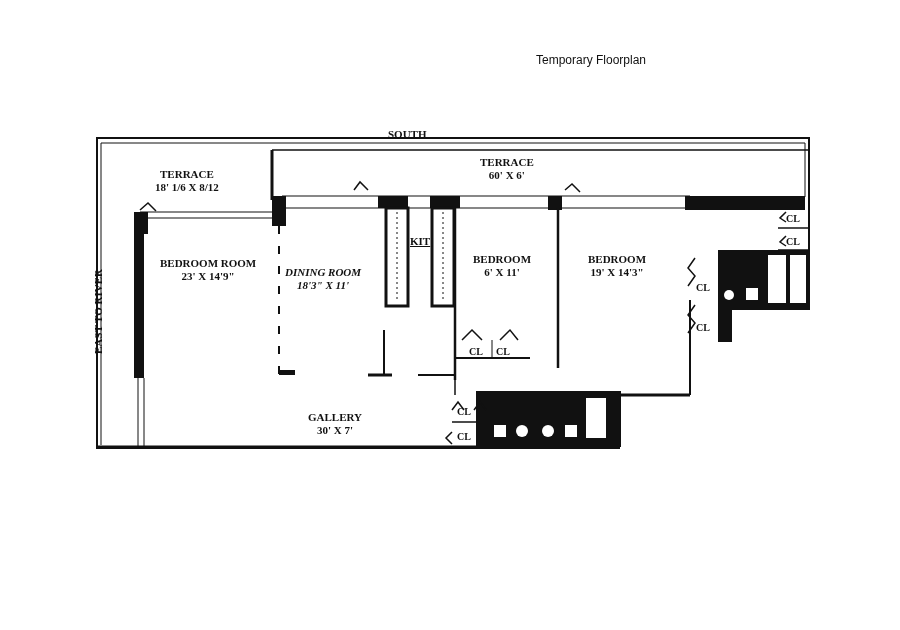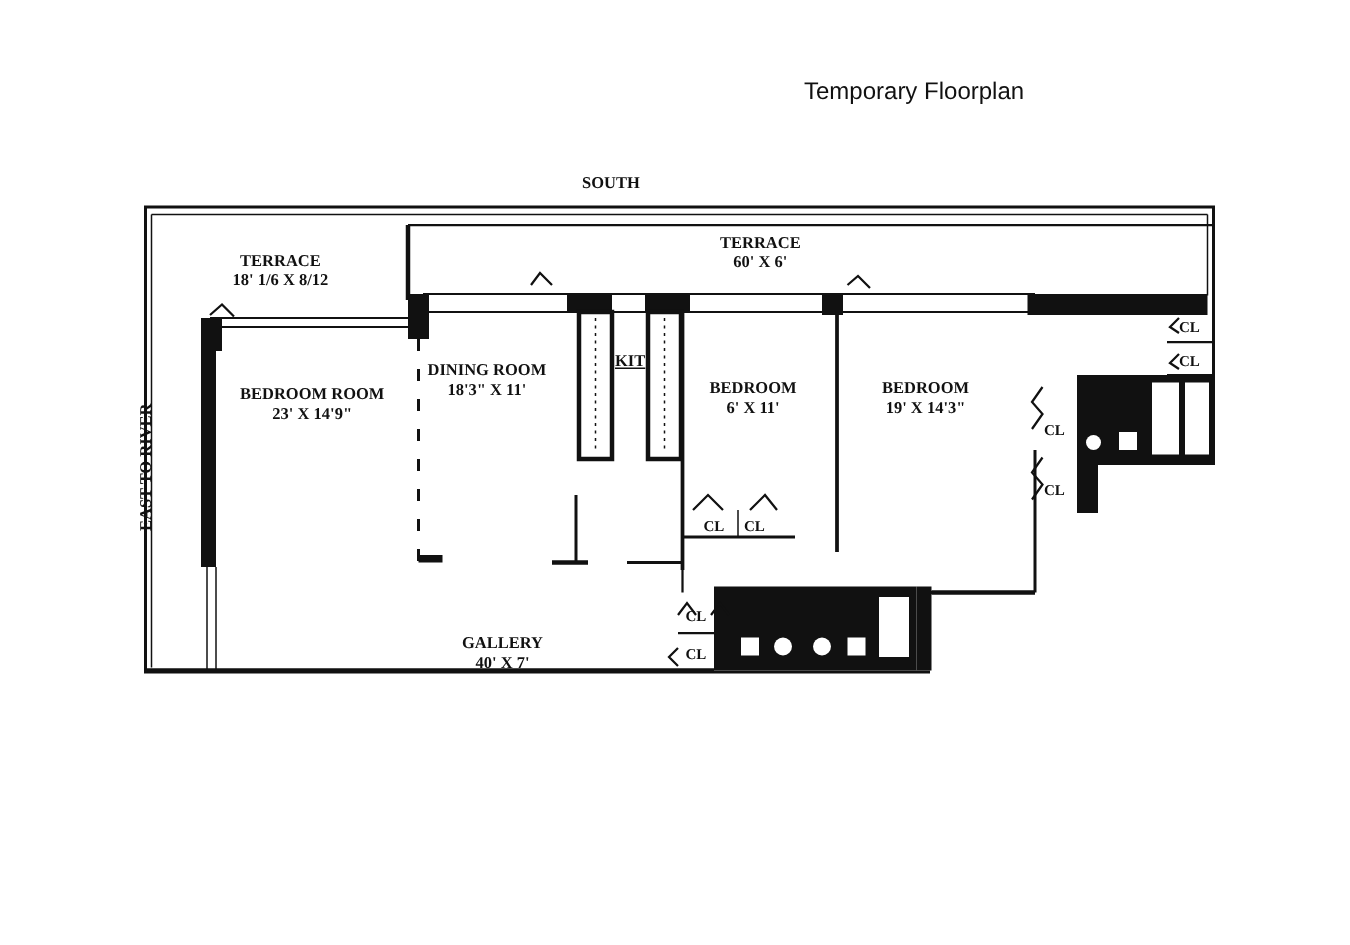--- a/index.html
+++ b/index.html
@@ -1,17 +1,17 @@
 <!DOCTYPE html>
 <html><head>
 <meta charset="utf-8">
 <style>
   html, body { margin:0; padding:0; background:#ffffff; }
   body { width:900px; height:630px; position:relative; overflow:hidden; font-family:"Liberation Serif", serif; }
-  .title { position:absolute; left:536px; top:53px; font-family:"Liberation Sans", sans-serif; font-size:16px; color:#111; }
+  .title { position:absolute; left:536px; top:53px; font-family:"Liberation Sans", sans-serif; font-size:12px; color:#111; }
   .lbl { position:absolute; font-family:"Liberation Serif", serif; font-weight:bold; color:#111; text-align:center; font-size:11px; line-height:13px; white-space:nowrap; }
   .cl { position:absolute; font-family:"Liberation Serif", serif; font-weight:bold; font-size:10px; color:#111;text-align:center; }
   svg { position:absolute; left:0; top:0; }
 </style>
 </head>
 <body>
 
 <div class="title">Temporary Floorplan</div>
 
 <svg width="900" height="630">
@@ -102,53 +102,53 @@
   <line x1="452" y1="422" x2="478" y2="422" stroke="#111" stroke-width="1.5"></line>
 
   <line x1="97" y1="447" x2="476" y2="447" stroke="#111" stroke-width="3"></line>
   <line x1="455" y1="375" x2="455" y2="395" stroke="#111" stroke-width="1.5"></line>
 
   <path d="M140 210 L148 203 L156 211" stroke="#111" fill="none" stroke-width="1.5"></path>
   <path d="M354 190 L360 182 L368 190" stroke="#111" fill="none" stroke-width="1.5"></path>
   <path d="M565 190 L572 184 L580 192" stroke="#111" fill="none" stroke-width="1.5"></path>
 </svg>
 
-<div class="lbl" style="left:388px; top:116px;">SOUTH</div>
+<div class="lbl" style="left:388px; top:128px;">SOUTH</div>
 <div class="lbl" style="left:56px; top:305px; transform:rotate(-90deg);">EAST TO RIVER</div>
 
 <div class="lbl" style="left:155px; top:168px;">
   <div>TERRACE</div>
   <div>18' 1/6 X 8/12</div>
 </div>
 <div class="lbl" style="left:480px; top:156px;">
   <div>TERRACE</div>
   <div>60' X 6'</div>
 </div>
 <div class="lbl" style="left:160px; top:257px;">
   <div>BEDROOM ROOM</div>
   <div>23' X 14'9"</div>
 </div>
-<div class="lbl" style="left:285px; top:241px;">
+<div class="lbl" style="left:285px; top:266px;font-style:italic;">
   <div>DINING ROOM</div>
   <div>18'3" X 11'</div>
 </div>
 <div class="lbl" style="left:410px; top:235px;text-decoration:underline;">
   <div>KIT</div>
 </div>
 <div class="lbl" style="left:473px; top:253px;">
   <div>BEDROOM</div>
   <div>6' X 11'</div>
 </div>
 <div class="lbl" style="left:588px; top:253px;">
   <div>BEDROOM</div>
   <div>19' X 14'3"</div>
 </div>
-<div class="lbl" style="left:308px; top:423px;">
+<div class="lbl" style="left:308px; top:411px;">
   <div>GALLERY</div>
-  <div>40' X 7'</div>
+  <div>30' X 7'</div>
 </div>
 
 <div class="cl" style="left:786px; top:213px;">CL</div>
 <div class="cl" style="left:786px; top:236px;">CL</div>
 <div class="cl" style="left:696px; top:282px;">CL</div>
 <div class="cl" style="left:696px; top:322px;">CL</div>
 <div class="cl" style="left:469px; top:346px;">CL</div>
 <div class="cl" style="left:496px; top:346px;">CL</div>
 <div class="cl" style="left:457px; top:406px;">CL</div>
 <div class="cl" style="left:457px; top:431px;">CL</div>

